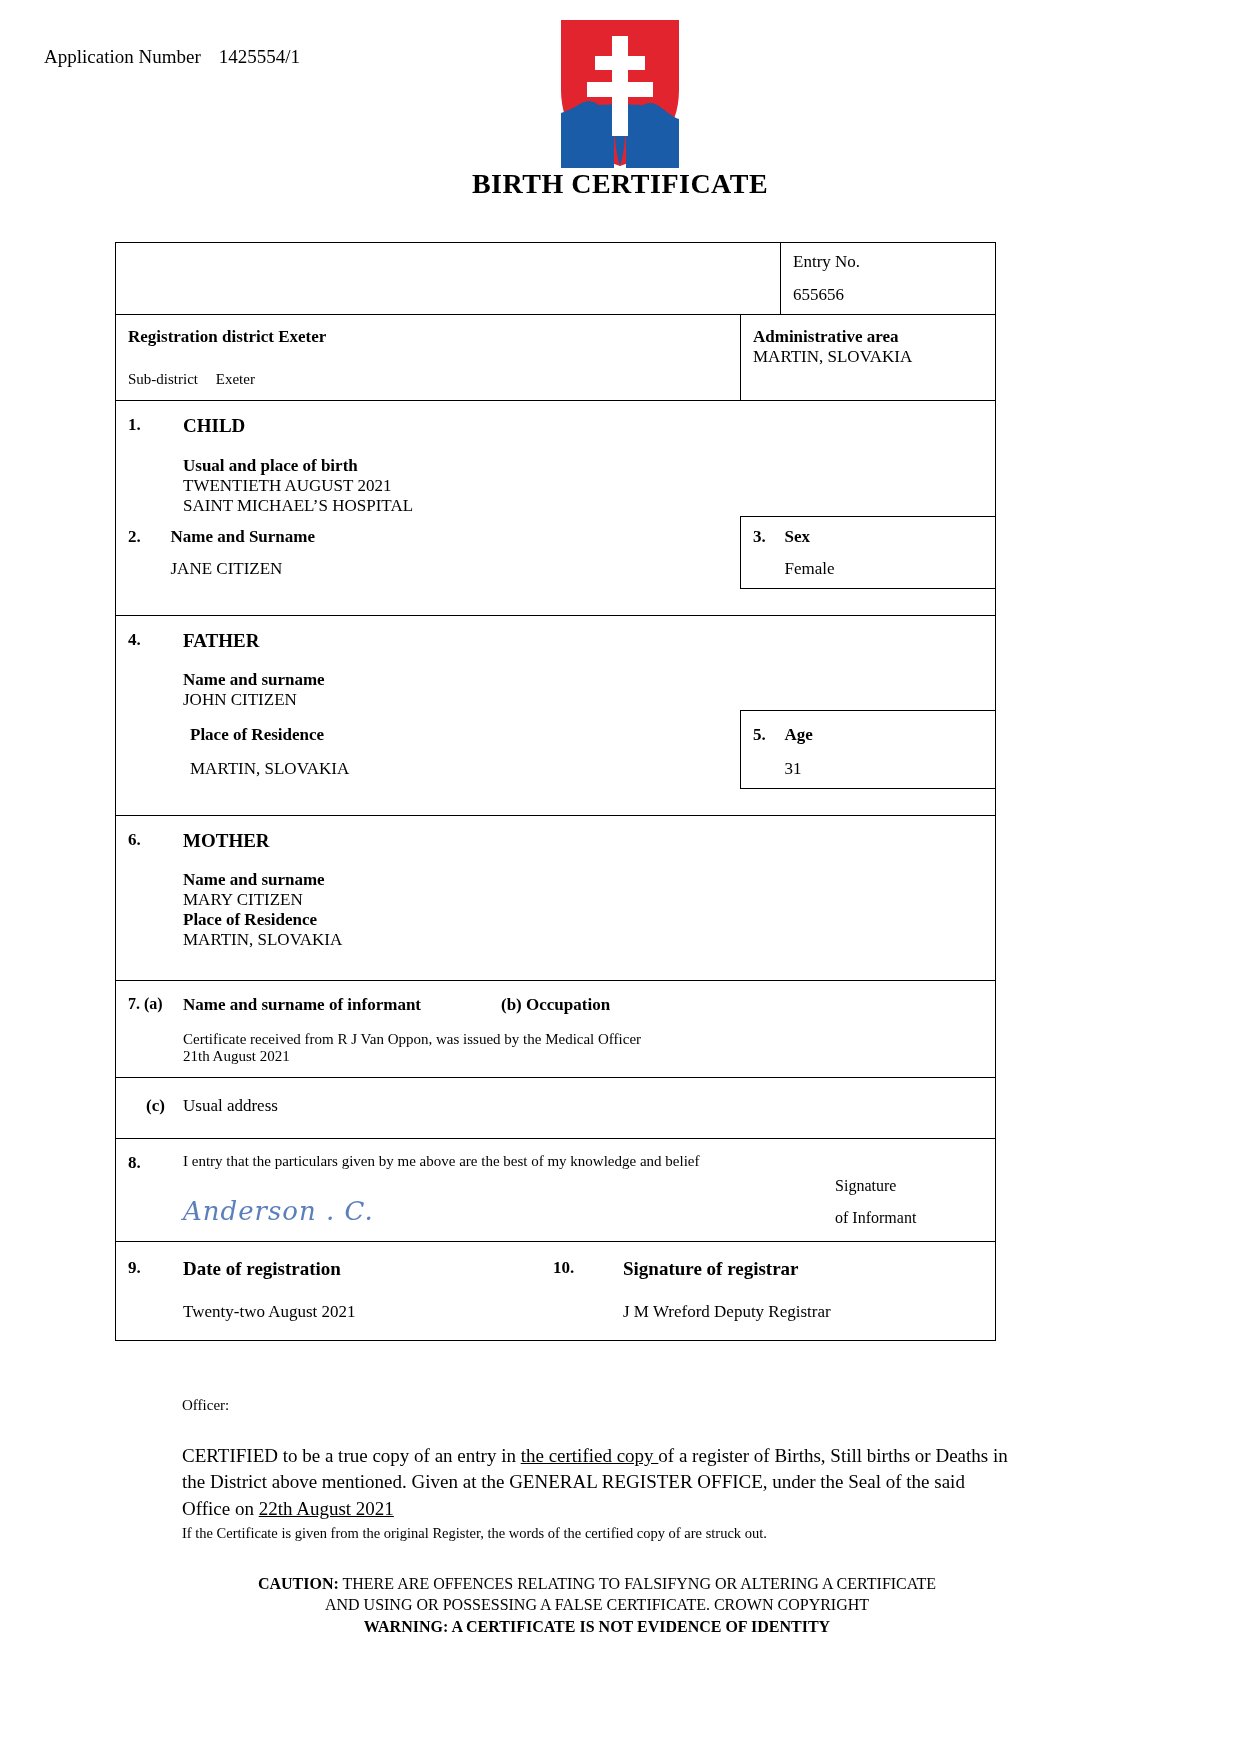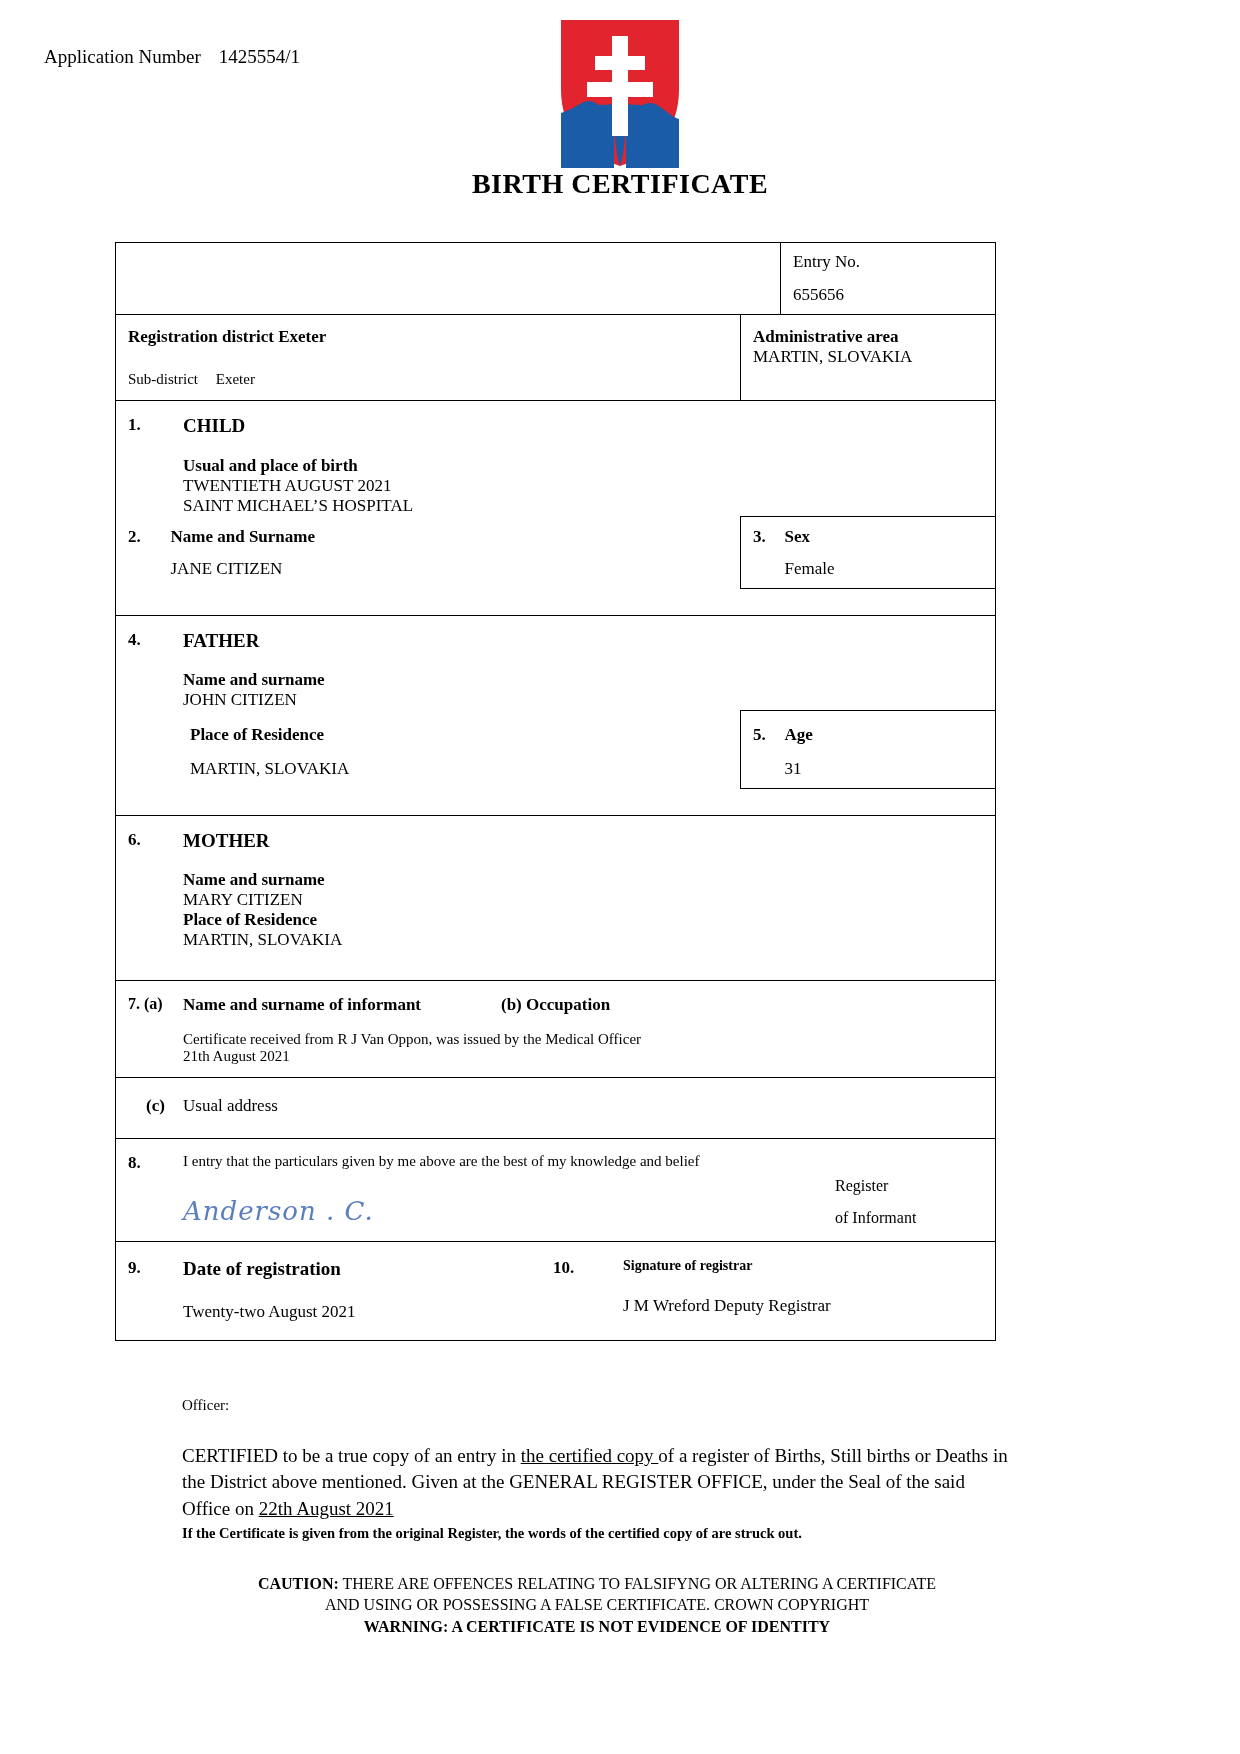--- a/index.html
+++ b/index.html
@@ -122,21 +122,20 @@
   .foot-certified {
     margin-top: 28px;
     font-size: 19px;
     line-height: 1.38;
   }
   .u { text-decoration: underline; }
   .foot-small {
     font-size: 14.5px;
     margin-top: 2px;
     line-height: 1.3;
-    font-weight: bold;
   }
   .caution {
     margin-top: 30px;
     text-align: center;
     font-size: 16px;
     line-height: 1.35;
   }
   .caution .cap { font-weight: bold; }
 </style>
 </head>
@@ -380,21 +379,21 @@
           <tbody>
                 <tr>
             <td style="width:55px;vertical-align:top;border:none;padding:0">
               <span class="num">8.</span>
             </td>
             <td style="border:none;padding:0;vertical-align:top">
               <div class="sm">I entry that the particulars given by me above are the best of my knowledge and belief</div>
               <div class="sig-script" style="margin-top:26px">Anderson . C.</div>
             </td>
             <td style="border:none;padding:0;vertical-align:top;width:150px">
-              <div class="right-col-label" style="margin-top:24px">Register</div>
+              <div class="right-col-label" style="margin-top:24px">Signature</div>
               <div class="right-col-label" style="margin-top:14px">of Informant</div>
             </td>
           </tr>
         </tbody>
             </table>
       </div>
     </td>
   </tr>
 
   <tr>
@@ -407,21 +406,21 @@
               <span class="num">9.</span>
             </td>
             <td style="border:none;padding:0;vertical-align:top;width:370px">
               <div class="fld-label" style="font-size:19px">Date of registration</div>
               <div class="fld-value" style="margin-top:22px">Twenty-two August 2021</div>
             </td>
             <td style="border:none;padding:0;vertical-align:top;width:70px">
               <span class="num">10.</span>
             </td>
             <td style="border:none;padding:0;vertical-align:top">
-              <div class="fld-label" style="font-size:14px">Signature of registrar</div>
+              <div class="fld-label" style="font-size:19px">Signature of registrar</div>
               <div class="fld-value" style="margin-top:22px">J M Wreford Deputy Registrar</div>
             </td>
           </tr>
         </tbody>
             </table>
       </div>
     </td>
   </tr>
 </tbody>
   </table>

